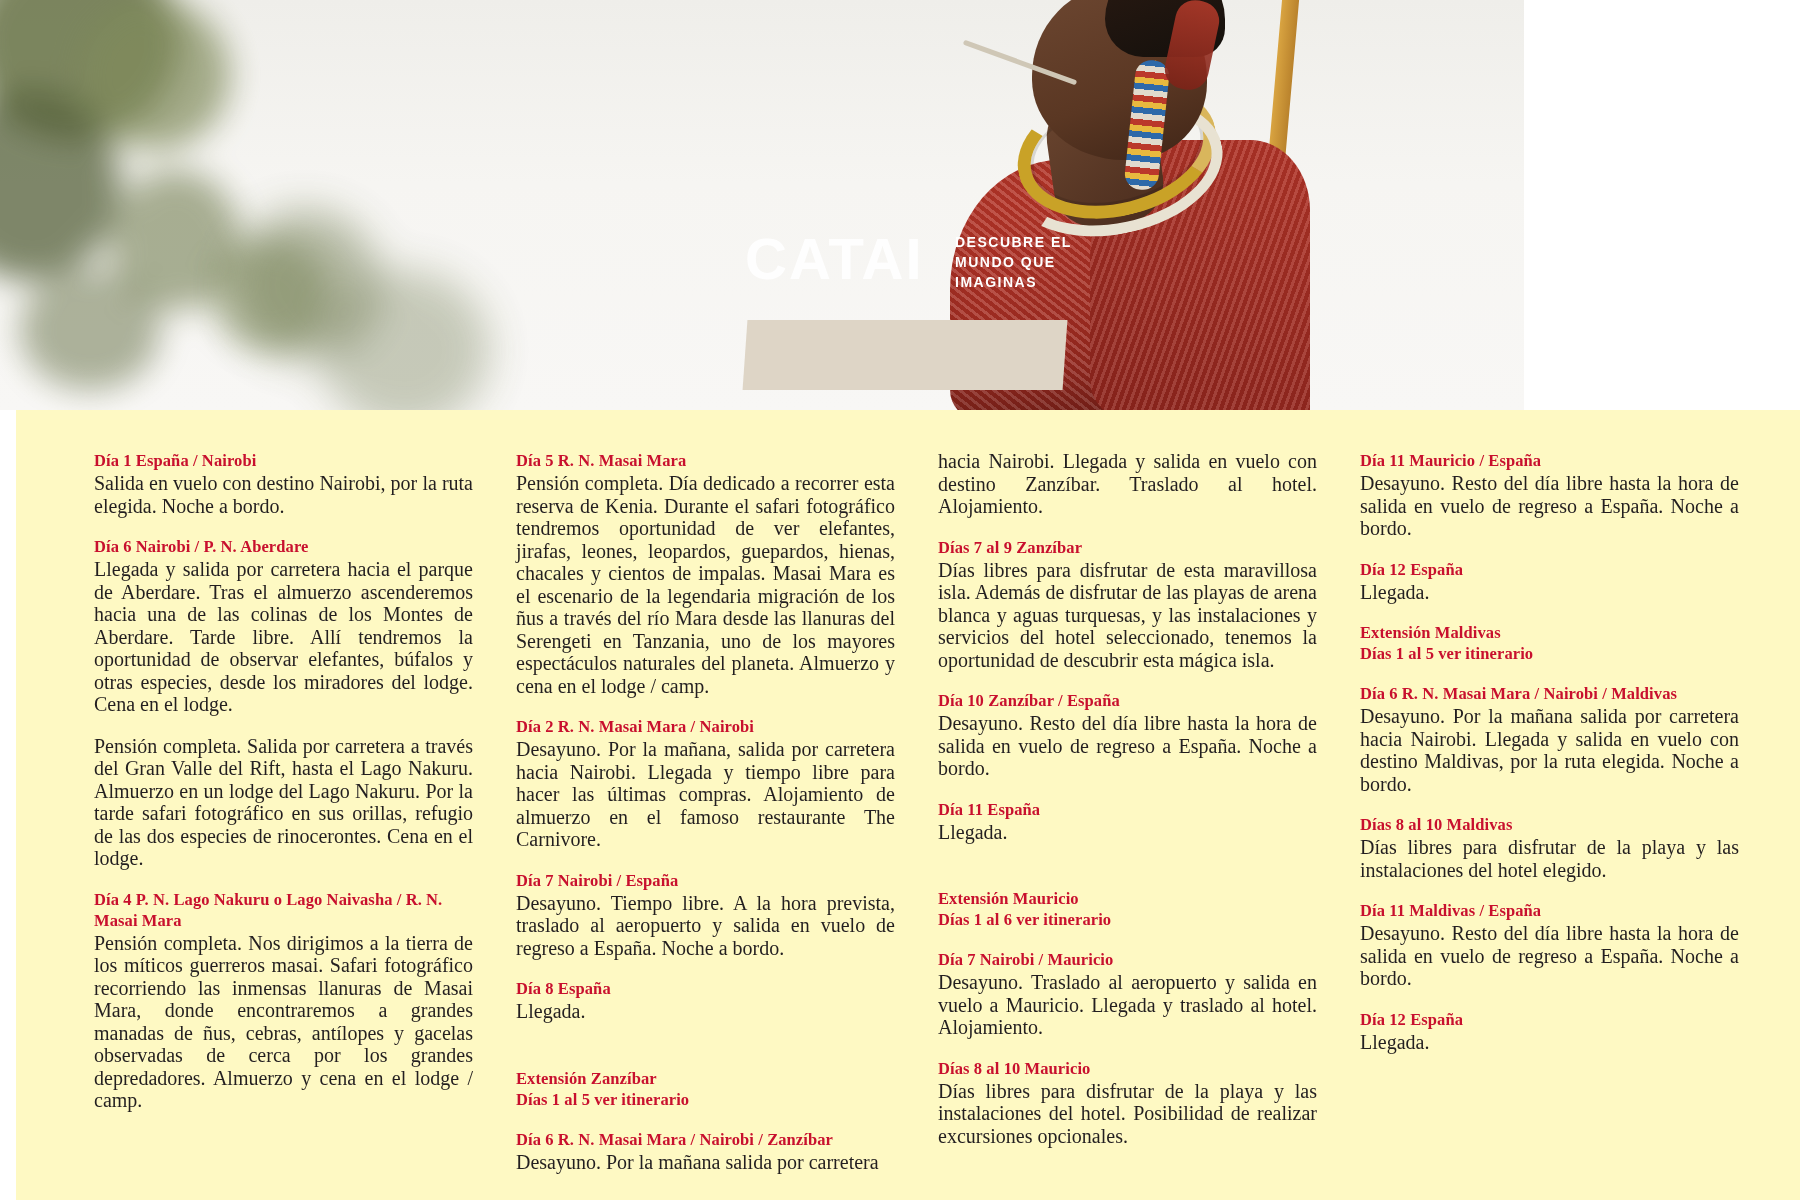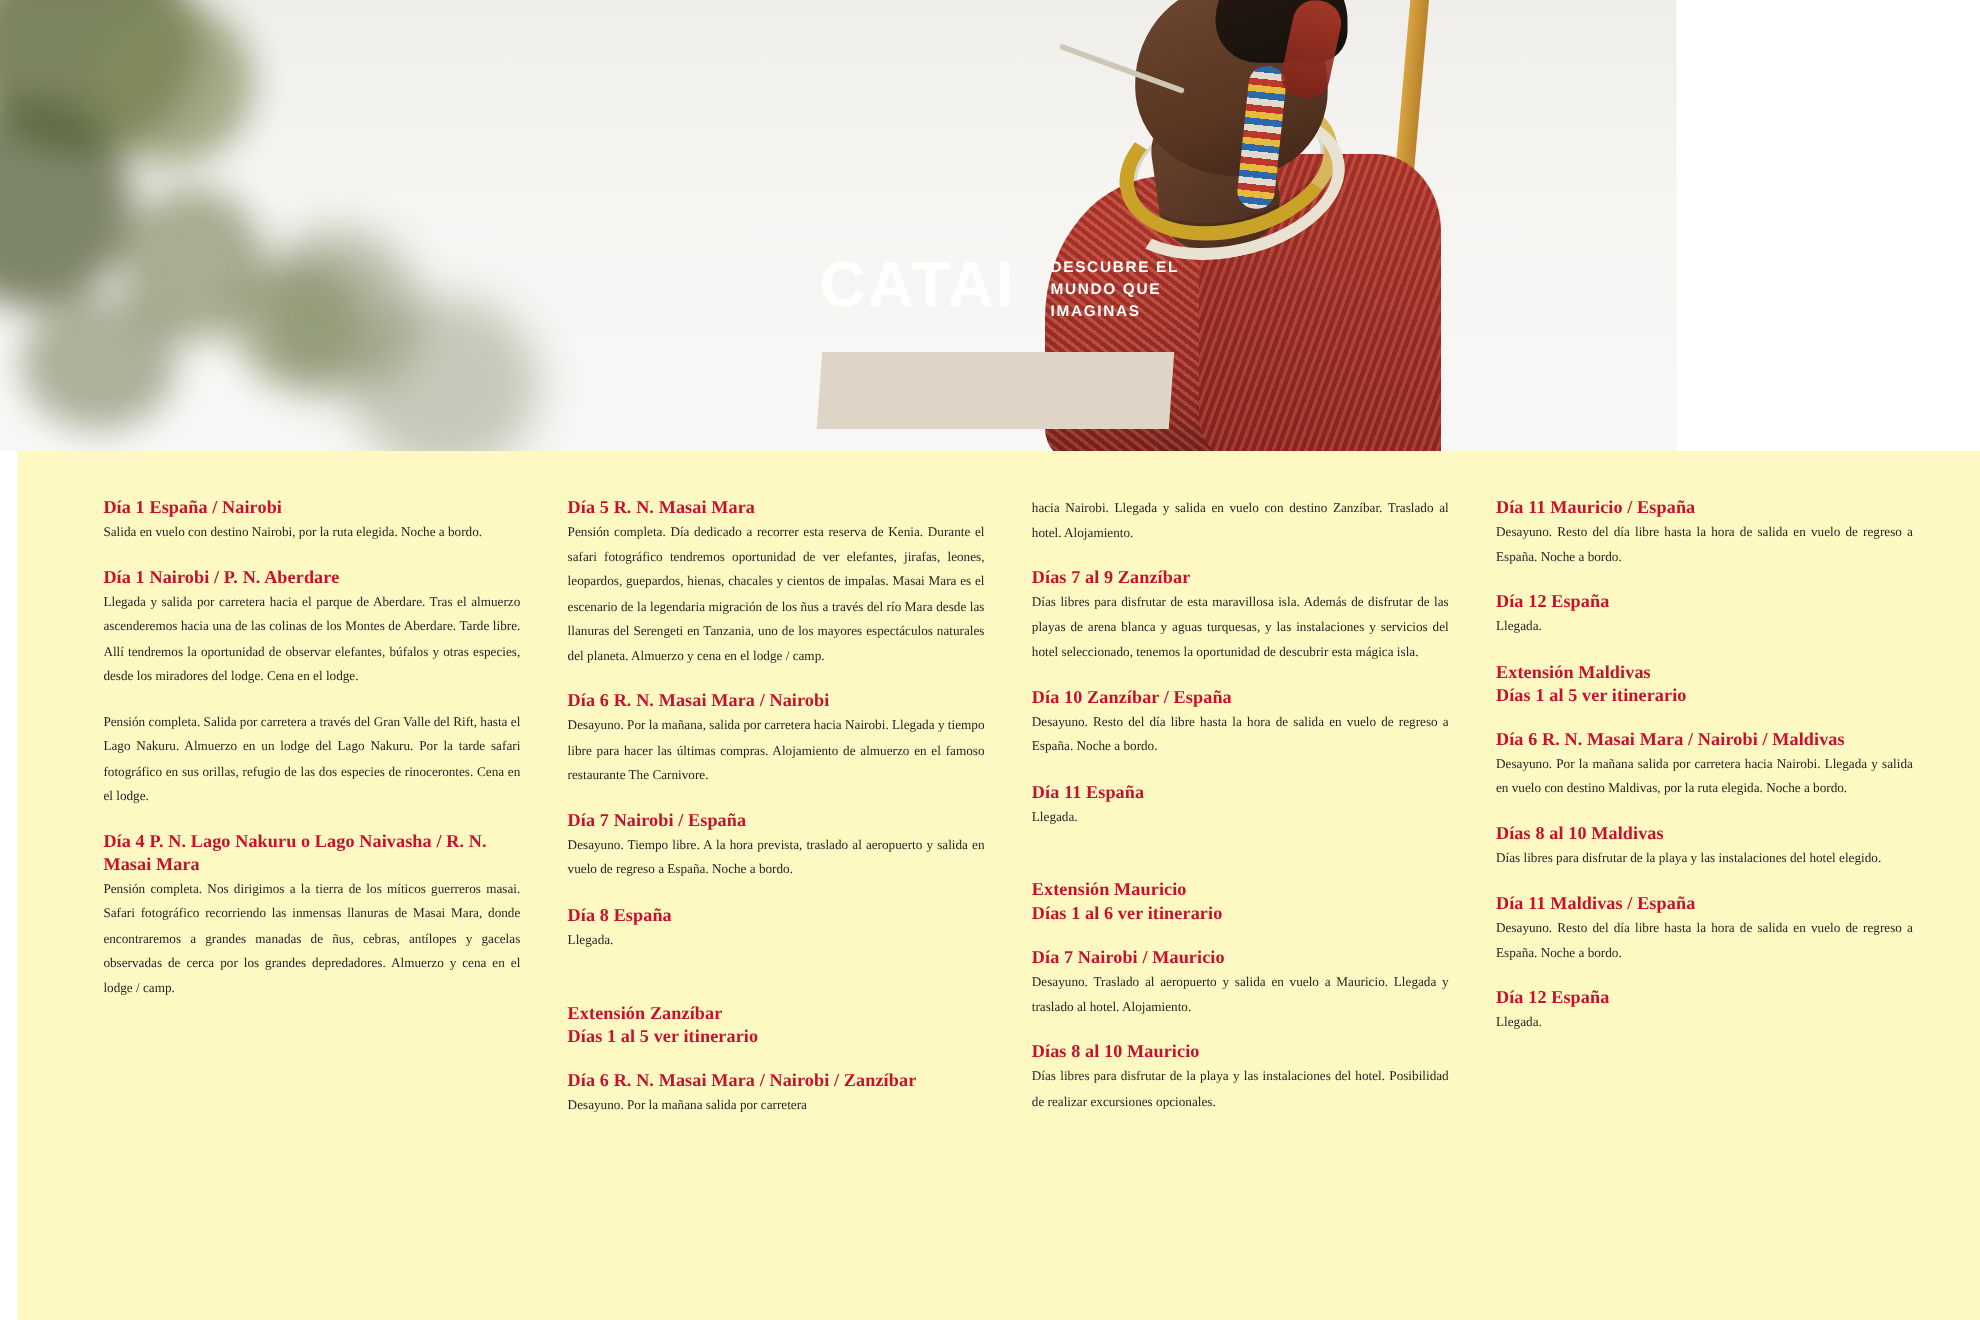--- a/index.html
+++ b/index.html
@@ -258,21 +258,21 @@
     font-family: "Liberation Serif", serif;
     font-weight: 700;
     font-size: 16.5px;
     line-height: 21px;
     color: #c8102e;
     letter-spacing: .1px;
   }
   p.body {
     margin: 0;
     font-family: "Liberation Serif", serif;
-    font-size: 12px;
+    font-size: 20px;
     line-height: 22.5px;
     color: #231f20;
     text-align: justify;
     text-justify: inter-word;
     hyphens: auto;
   }
   .spacer-lg { height: 26px; }
 </style>
 </head>
 <body>
@@ -319,39 +319,39 @@
 
   <div class="content">
     <div class="cols">
 
       <div class="col">
         <div class="blk">
           <h3 class="day">Día 1 España / Nairobi</h3>
           <p class="body">Salida en vuelo con destino Nairobi, por la ruta elegida. Noche a bordo.</p>
         </div>
         <div class="blk">
-          <h3 class="day">Día 1 Nairobi / P. N. Aberdare</h3>
+          <h3 class="day">Día 6 Nairobi / P. N. Aberdare</h3>
           <p class="body">Llegada y salida por carretera hacia el parque de Aberdare. Tras el almuerzo ascenderemos hacia una de las colinas de los Montes de Aberdare. Tarde libre. Allí tendremos la oportunidad de observar elefantes, búfalos y otras especies, desde los miradores del lodge. Cena en el lodge.</p>
         </div>
         <div class="blk">
           <p class="body">Pensión completa. Salida por carretera a través del Gran Valle del Rift, hasta el Lago Nakuru. Almuerzo en un lodge del Lago Nakuru. Por la tarde safari fotográfico en sus orillas, refugio de las dos especies de rinocerontes. Cena en el lodge.</p>
         </div>
         <div class="blk">
           <h3 class="day">Día 4 P. N. Lago Nakuru o Lago Naivasha / R. N. Masai Mara</h3>
           <p class="body">Pensión completa. Nos dirigimos a la tierra de los míticos guerreros masai. Safari fotográfico recorriendo las inmensas llanuras de Masai Mara, donde encontraremos a grandes manadas de ñus, cebras, antílopes y gacelas observadas de cerca por los grandes depredadores. Almuerzo y cena en el lodge / camp.</p>
         </div>
       </div>
 
       <div class="col">
         <div class="blk">
           <h3 class="day">Día 5 R. N. Masai Mara</h3>
           <p class="body">Pensión completa. Día dedicado a recorrer esta reserva de Kenia. Durante el safari fotográfico tendremos oportunidad de ver elefantes, jirafas, leones, leopardos, guepardos, hienas, chacales y cientos de impalas. Masai Mara es el escenario de la legendaria migración de los ñus a través del río Mara desde las llanuras del Serengeti en Tanzania, uno de los mayores espectáculos naturales del planeta. Almuerzo y cena en el lodge / camp.</p>
         </div>
         <div class="blk">
-          <h3 class="day">Día 6 R. N. Masai Mara / Nairobi</h3>
+          <h3 class="day">Día 2 R. N. Masai Mara / Nairobi</h3>
           <p class="body">Desayuno. Por la mañana, salida por carretera hacia Nairobi. Llegada y tiempo libre para hacer las últimas compras. Alojamiento de almuerzo en el famoso restaurante The Carnivore.</p>
         </div>
         <div class="blk">
           <h3 class="day">Día 7 Nairobi / España</h3>
           <p class="body">Desayuno. Tiempo libre. A la hora prevista, traslado al aeropuerto y salida en vuelo de regreso a España. Noche a bordo.</p>
         </div>
         <div class="blk">
           <h3 class="day">Día 8 España</h3>
           <p class="body">Llegada.</p>
         </div>

